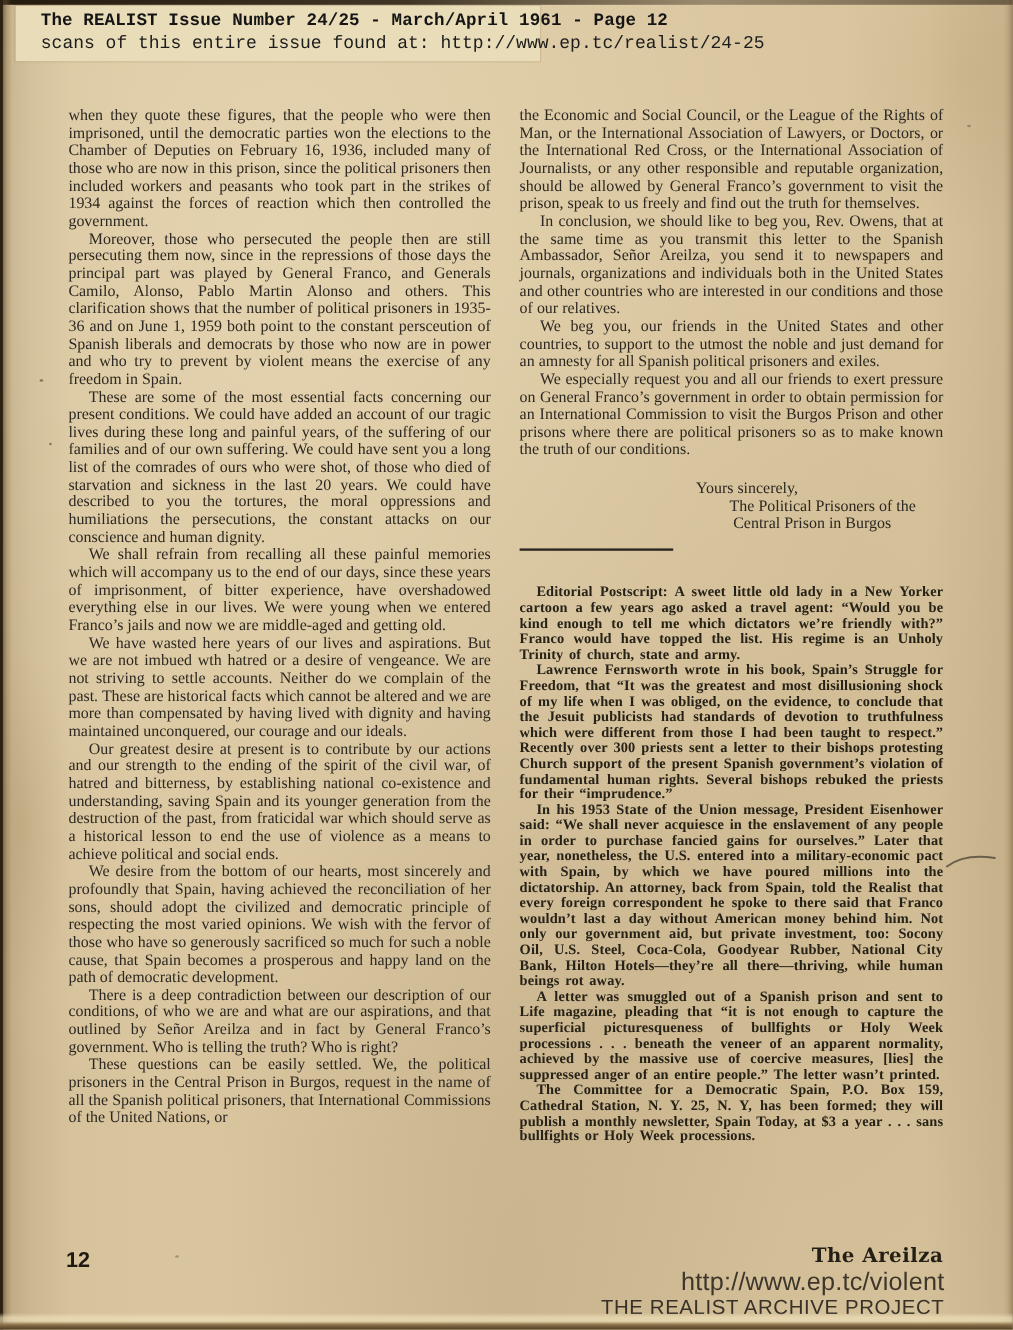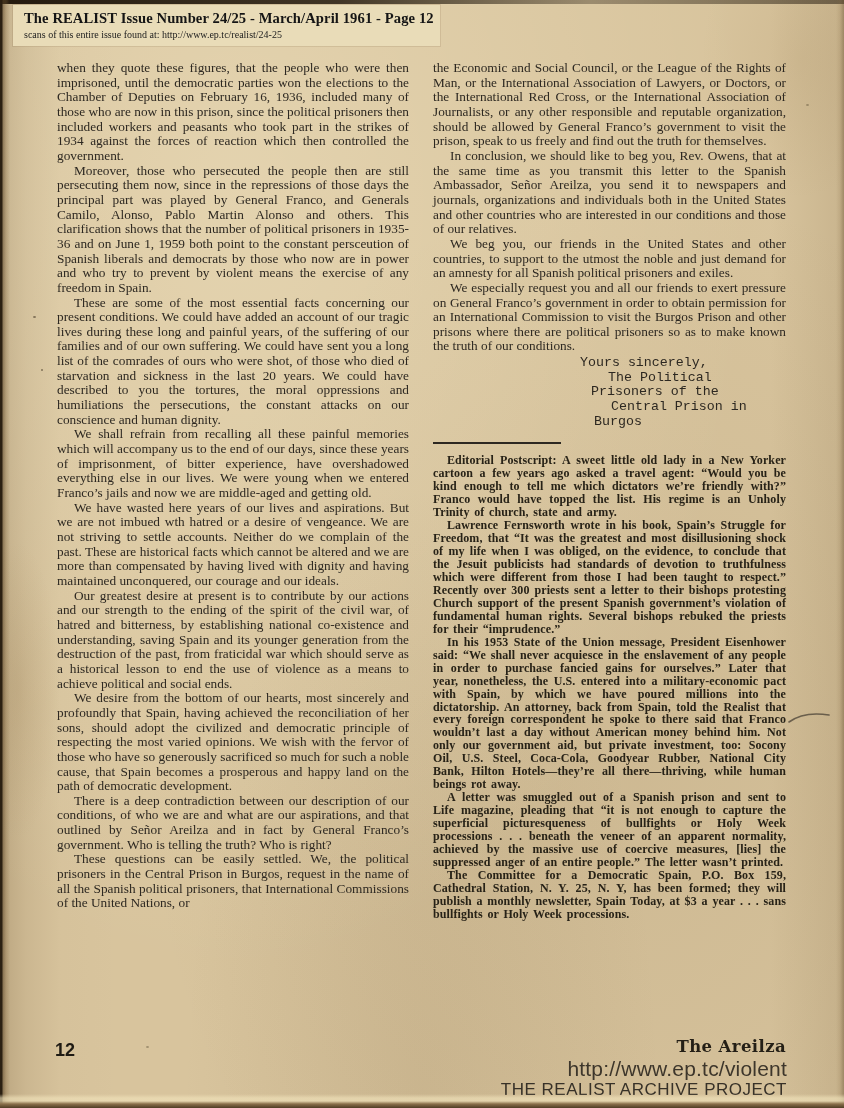--- a/index.html
+++ b/index.html
@@ -24,40 +24,40 @@
     background:linear-gradient(to right, #2b2012 0px, #2b2012 2px, rgba(94,72,42,0.55) 3px, rgba(130,103,64,0.30) 6px, rgba(130,103,64,0) 10px);}
   .edge-right{position:absolute;right:0;top:0;width:8px;height:1108px;
     background:linear-gradient(to left, rgba(94,72,42,0.40) 0px, rgba(130,103,64,0.15) 4px, rgba(130,103,64,0) 8px);}
   .edge-bottom{position:absolute;left:0;bottom:0;width:844px;height:14px;
     background:linear-gradient(to bottom, rgba(0,0,0,0) 0px, rgba(240,226,186,0.65) 4px, rgba(240,226,186,0.65) 7px, #8a6f4a 10px, #4f3d24 14px);}
 
   
   .header-box{
     position:absolute;left:13px;top:5px;width:407px;
     background:#e9dcb8;
-    padding:5px 9px 6px 11px;
+    padding:5px 9px 6px 21px;
     box-shadow:0 0 0 1px rgba(120,95,60,0.15);
-    font-family:Liberation Serif, serif;
+    font-family:Liberation Mono, monospace;
   }
   .header-line1{font-size:14.6px;font-weight:700;color:#151515;letter-spacing:0.1px;white-space:nowrap;}
-  .header-line2{font-size:10px;font-weight:400;color:#1c1c1c;margin-top:2px;white-space:nowrap;}
+  .header-line2{font-size:15px;font-weight:400;color:#1c1c1c;margin-top:2px;white-space:nowrap;}
 
   
   .col{
     position:absolute;top:61px;
     font-family:"Liberation Serif","DejaVu Serif",serif;
     font-size:13.3px;line-height:14.65px;
     color:#2d2821;text-align:justify;
   }
   .col-left{left:57px;width:352px;}
   .col-right{left:433px;width:353px;}
   .col p{margin:0;text-indent:17px;}
-  .col p.no-indent{text-indent:0;}
+  .col p.no-indent{text-indent:0;margin-top:28px;}
 
-  .signature{margin-top:2px;font-family:Liberation Mono, monospace;}
+  .signature{margin-top:18px;}
   .sig-line{margin:0;text-indent:0;text-align:left;}
   .sig-1{padding-left:130px;}
   .sig-2{padding-left:158px;}
   .sig-3{padding-left:161px;}
 
   .divider{border:none;border-top:2px solid #2d2821;width:128px;margin:13px 0 10px 0;}
 
   .ps{
     font-weight:700;font-size:12px;line-height:12.95px;
     color:#272217;letter-spacing:0.1px;word-spacing:1.6px;

